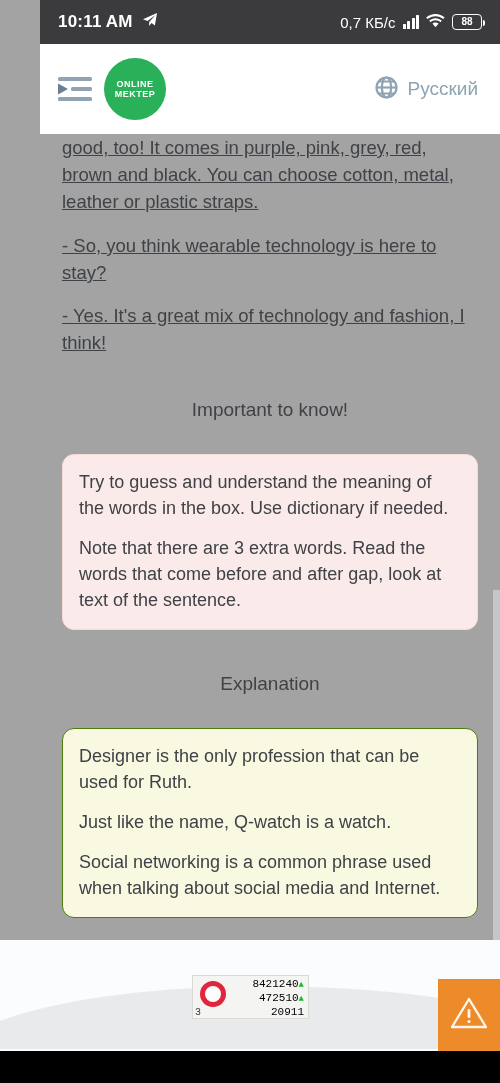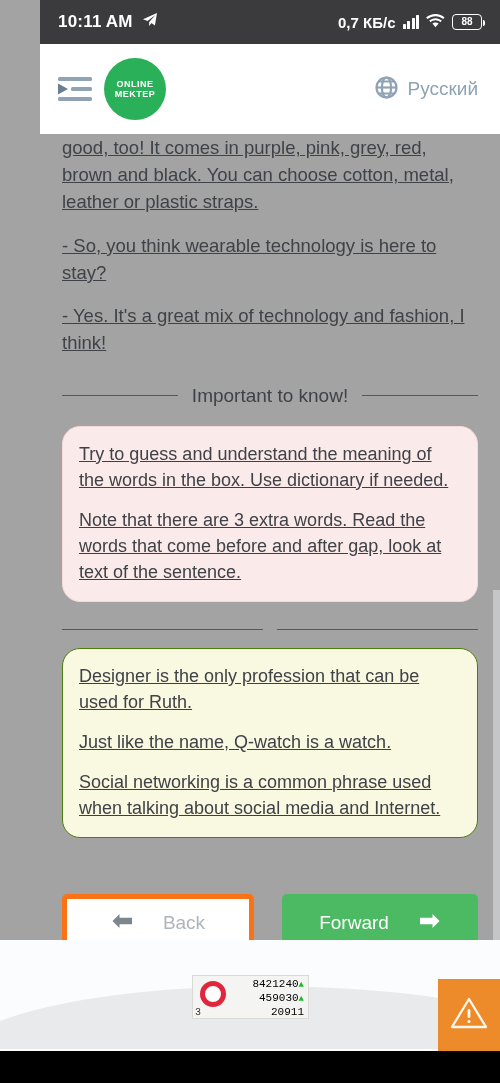--- a/index.html
+++ b/index.html
@@ -23,21 +23,21 @@
     background: #3b3b3e;
     display: flex;
     align-items: center;
     justify-content: space-between;
     padding: 0 18px;
     color: #ffffff;
   }
   .sb-left { display: flex; align-items: center; gap: 9px; }
   .sb-time { font-size: 17px; font-weight: bold; letter-spacing: .2px; }
   .sb-right { display: flex; align-items: center; gap: 7px; }
-  .sb-speed { font-size: 15px; font-weight: bold; }
+  .sb-speed { font-size: 15px; font-weight: normal; }
   .send-icon { display: block; }
   .bars { display: flex; align-items: flex-end; gap: 1.5px; height: 14px; }
   .bars i { width: 3px; background: #fff; display: block; border-radius: .5px; }
   .bars i:nth-child(1){ height: 5px; }
   .bars i:nth-child(2){ height: 8px; }
   .bars i:nth-child(3){ height: 11px; }
   .bars i:nth-child(4){ height: 14px; }
   .batt {
     border: 1.6px solid #fff; border-radius: 4px;
     width: 30px; height: 16px;
@@ -93,35 +93,35 @@
     text-decoration: underline;
   }
   .para.tight { margin-bottom: 16px; }
 
   
   .divider {
     display: flex;
     align-items: center;
     gap: 14px;
     margin: 27px 0 18px 0;
+    flex-direction: column;
   }
   .divider .line { flex: 1; height: 1px; background: #54585c; }
   .divider .dtext {
     font-size: 19px;
     color: #3f4246;
     text-align: center;
     line-height: 25px;
     max-width: 160px;
   }
 
   .callout {
-    border-radius: 18px;
+    border-radius: 12px;
     padding: 14px 16px 16px 16px;
     margin-bottom: 4px;
-    text-decoration: underline;
   }
   .callout p {
     font-size: 18px;
     line-height: 26px;
     color: #3f4246;
   }
   .callout p + p { margin-top: 14px; }
   .callout-pink { background: #fbeaea; border: 1px solid #f6dada; }
   .callout-yellow { background: #f9f8e1; border: 1px solid #4d7c0f; }
 
@@ -286,20 +286,21 @@
     </div>
 
     <div class="callout callout-pink">
 
       <p>Try to guess and understand the meaning of the words in the box. Use dictionary if needed.</p>
       <p>Note that there are 3 extra words. Read the words that come before and after gap, look at text of the sentence.</p>
     </div>
 
     <div class="divider">
       <span class="line"></span>
+      <span class="dtext">Explanation</span>
       <span class="line"></span>
     </div>
 
     <div class="callout callout-yellow">
       <p>Designer is the only profession that can be used for Ruth.</p>
       <p>Just like the name, Q-watch is a watch.</p>
       <p>Social networking is a common phrase used when talking about social media and Internet.</p>
     </div>
   </div>
 
@@ -327,21 +328,21 @@
   <div class="footer">
     <svg class="footer-wave" viewBox="0 0 500 80" preserveAspectRatio="none">
       <path d="M0 52 C 120 8, 360 8, 500 40 L500 80 L0 80 Z" fill="#e8eaec"></path>
     </svg>
 
     <div class="counter">
       <span class="ring"></span>
       <span class="cnum">3</span>
       <div class="rows">
         <div><span>8421240</span><span class="up">▲</span></div>
-        <div><span>459030</span><span class="up">▲</span></div>
+        <div><span>472510</span><span class="up">▲</span></div>
         <div><span>20911</span></div>
       </div>
     </div>
 
     <div class="warn-btn">
       <span>
         <svg width="38" height="34" viewBox="0 0 38 34">
           <path d="M19 3 36 31H2z" fill="none" stroke="#fff7ec" stroke-width="2.3" stroke-linejoin="round"></path>
           <rect x="17.6" y="13" width="2.8" height="9" rx="1.3" fill="#fff7ec"></rect>
           <circle cx="19" cy="25.5" r="1.6" fill="#fff7ec"></circle>

